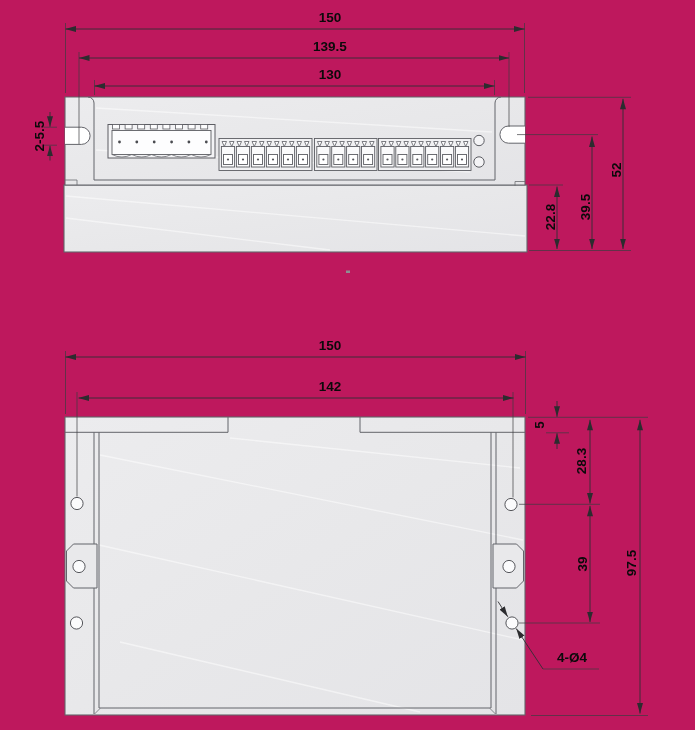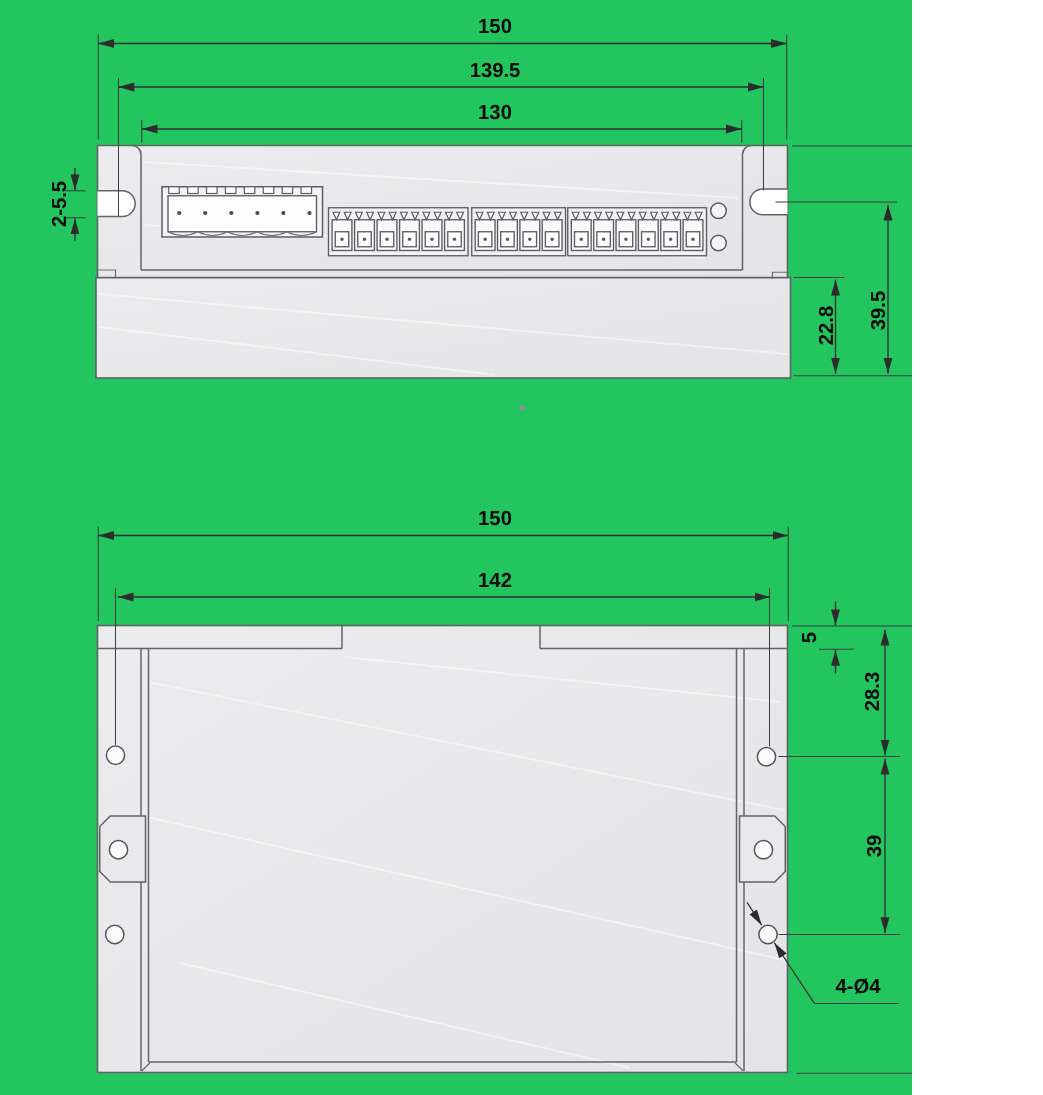--- a/index.html
+++ b/index.html
@@ -1,16 +1,16 @@
 <!DOCTYPE html>
 <html><head>
 <meta charset="utf-8">
 <style>
   html,body{margin:0;padding:0;background:#ffffff;}
-  .stage{position:relative;width:608px;height:730px;background:#22c55e;overflow:hidden;}
+  .stage{position:relative;width:695px;height:730px;background:#be185d;overflow:hidden;}
   svg{display:block;}
   .body{fill:url(#metal);stroke:#63646a;stroke-width:1.1;}
   .tab{fill:#e9e9eb;stroke:#63646a;stroke-width:1;}
   .edge{fill:none;stroke:#63646a;stroke-width:1;}
   .thin{fill:none;stroke:#6b6c71;stroke-width:0.8;}
   .cut{fill:#ffffff;stroke:#63646a;stroke-width:1;}
   .hole{fill:#fbfbfc;stroke:#55565b;stroke-width:1;}
   .cbody{fill:#f3f3f5;stroke:#5c5d63;stroke-width:1;}
   .cinner{fill:#fdfdfe;stroke:#5c5d63;stroke-width:0.9;}
   .latch{fill:#fdfdfe;stroke:#5c5d63;stroke-width:0.8;}

